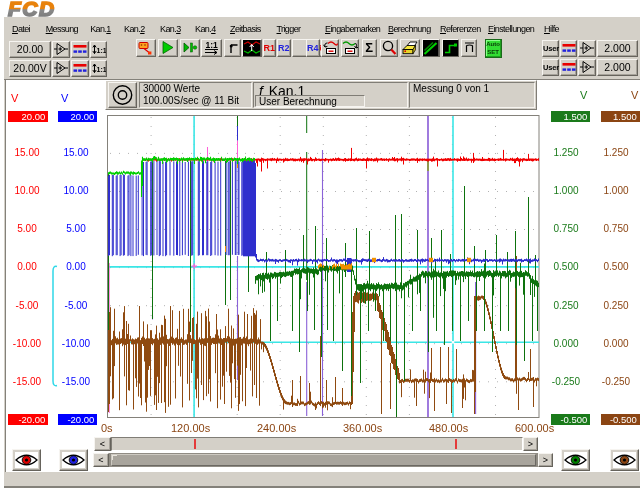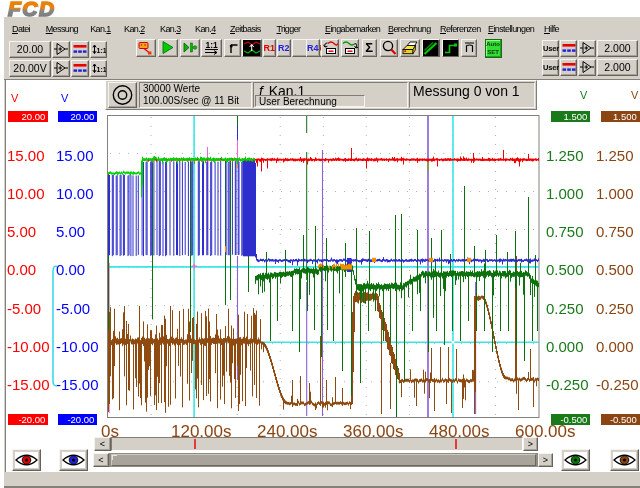--- a/index.html
+++ b/index.html
@@ -4,23 +4,23 @@
 html,body{width:640px;height:488px;overflow:hidden;background:#fff;
  font-family:"Liberation Sans",sans-serif;-webkit-font-smoothing:antialiased}
 .abs{position:absolute}
 .gray{background:#d4d0c8}
 .btn{position:absolute;background:#d4d0c8;border-top:1px solid #f6f4f0;border-left:1px solid #f6f4f0;
  border-right:1px solid #66635c;border-bottom:1px solid #66635c;box-shadow:inset -1px -1px 0 #a6a29a}
 .sunk{position:absolute;background:#d4d0c8;border-top:1px solid #807d76;border-left:1px solid #807d76;
  border-right:1px solid #f6f4f0;border-bottom:1px solid #f6f4f0}
 .mtxt{position:absolute;top:23.5px;font-size:9px;letter-spacing:-0.6px;color:#000;white-space:nowrap}
 .mtxt u{text-decoration:underline}
-.albl{position:absolute;font-size:15px;white-space:nowrap;text-align:left;width:40px}
+.albl{position:absolute;font-size:10px;white-space:nowrap;text-align:center;width:40px}
 .abox{position:absolute;font-size:9.5px;color:#fff;text-align:right;white-space:nowrap}
-.xlbl{position:absolute;top:422px;font-size:17px;color:#8b4513;white-space:nowrap}
+.xlbl{position:absolute;top:422px;font-size:11px;color:#8b4513;white-space:nowrap}
 </style></head><body>
 <div class="abs" style="left:4px;top:0;width:640px;height:488px;background:#fff">
     <svg class="abs" style="left:1px;top:0" width="70" height="18" viewBox="0 0 70 18">
 <defs>
         <linearGradient id="lg" x1="0" y1="0" x2="0" y2="1">
 <stop offset="0" stop-color="#e8820c"></stop>
           <stop offset="0.52" stop-color="#e8820c"></stop>
 <stop offset="0.56" stop-color="#8a8a8a"></stop>
           <stop offset="1" stop-color="#777"></stop>
         </linearGradient>
@@ -179,21 +179,21 @@
       <circle cx="12.5" cy="12" r="4.2" stroke="#000" stroke-width="1.4" fill="none"></circle>
     </svg>
     <div class="sunk" style="left:135px;top:82px;width:113px;height:26px"></div>
     <div class="abs" style="left:139px;top:83px;font-size:10px">30000 Werte</div>
     <div class="abs" style="left:139px;top:95px;font-size:10px">100.00S/sec @ 11 Bit</div>
     <div class="sunk" style="left:249px;top:82px;width:155px;height:26px"></div>
     <div class="abs" style="left:253px;top:83px;font-size:14px"><i>ƒ</i> Kan.1</div>
     <div class="sunk" style="left:251px;top:94.5px;width:110px;height:12.5px;background:#d4d0c8"></div>
     <div class="abs" style="left:255px;top:95.5px;font-size:10px">User Berechnung</div>
     <div class="sunk" style="left:405px;top:82px;width:126px;height:26px"></div>
-    <div class="abs" style="left:409px;top:83px;font-size:14px">Messung 0 von 1</div>
+    <div class="abs" style="left:409px;top:83px;font-size:10px">Messung 0 von 1</div>
     <div class="abs" style="left:7px;top:92px;font-size:11px;color:#f00">V</div>
     <div class="abs" style="left:57px;top:92px;font-size:11px;color:#00f">V</div>
     <div class="abs" style="left:576px;top:89px;font-size:11px;color:#1a7a1a">V</div>
     <div class="abs" style="left:627px;top:89px;font-size:11px;color:#8b4513">V</div>
     <div class="abox" style="left:4px;top:111px;width:40px;height:11px;background:#f00;line-height:11px">20.00&nbsp;</div>
     <div class="abox" style="left:54px;top:111px;width:39px;height:11px;background:#00f;line-height:11px">20.00&nbsp;</div>
     <div class="abox" style="left:4px;top:414px;width:40px;height:11px;background:#f00;line-height:11px">-20.00&nbsp;</div>
     <div class="abox" style="left:54px;top:414px;width:39px;height:11px;background:#00f;line-height:11px">-20.00&nbsp;</div>
     <div class="abox" style="left:547px;top:111px;width:39px;height:11px;background:#1a7a1a;line-height:11px">1.500&nbsp;</div>
     <div class="abox" style="left:597px;top:111px;width:38.5px;height:11px;background:#8b4513;line-height:11px">1.500&nbsp;</div>

